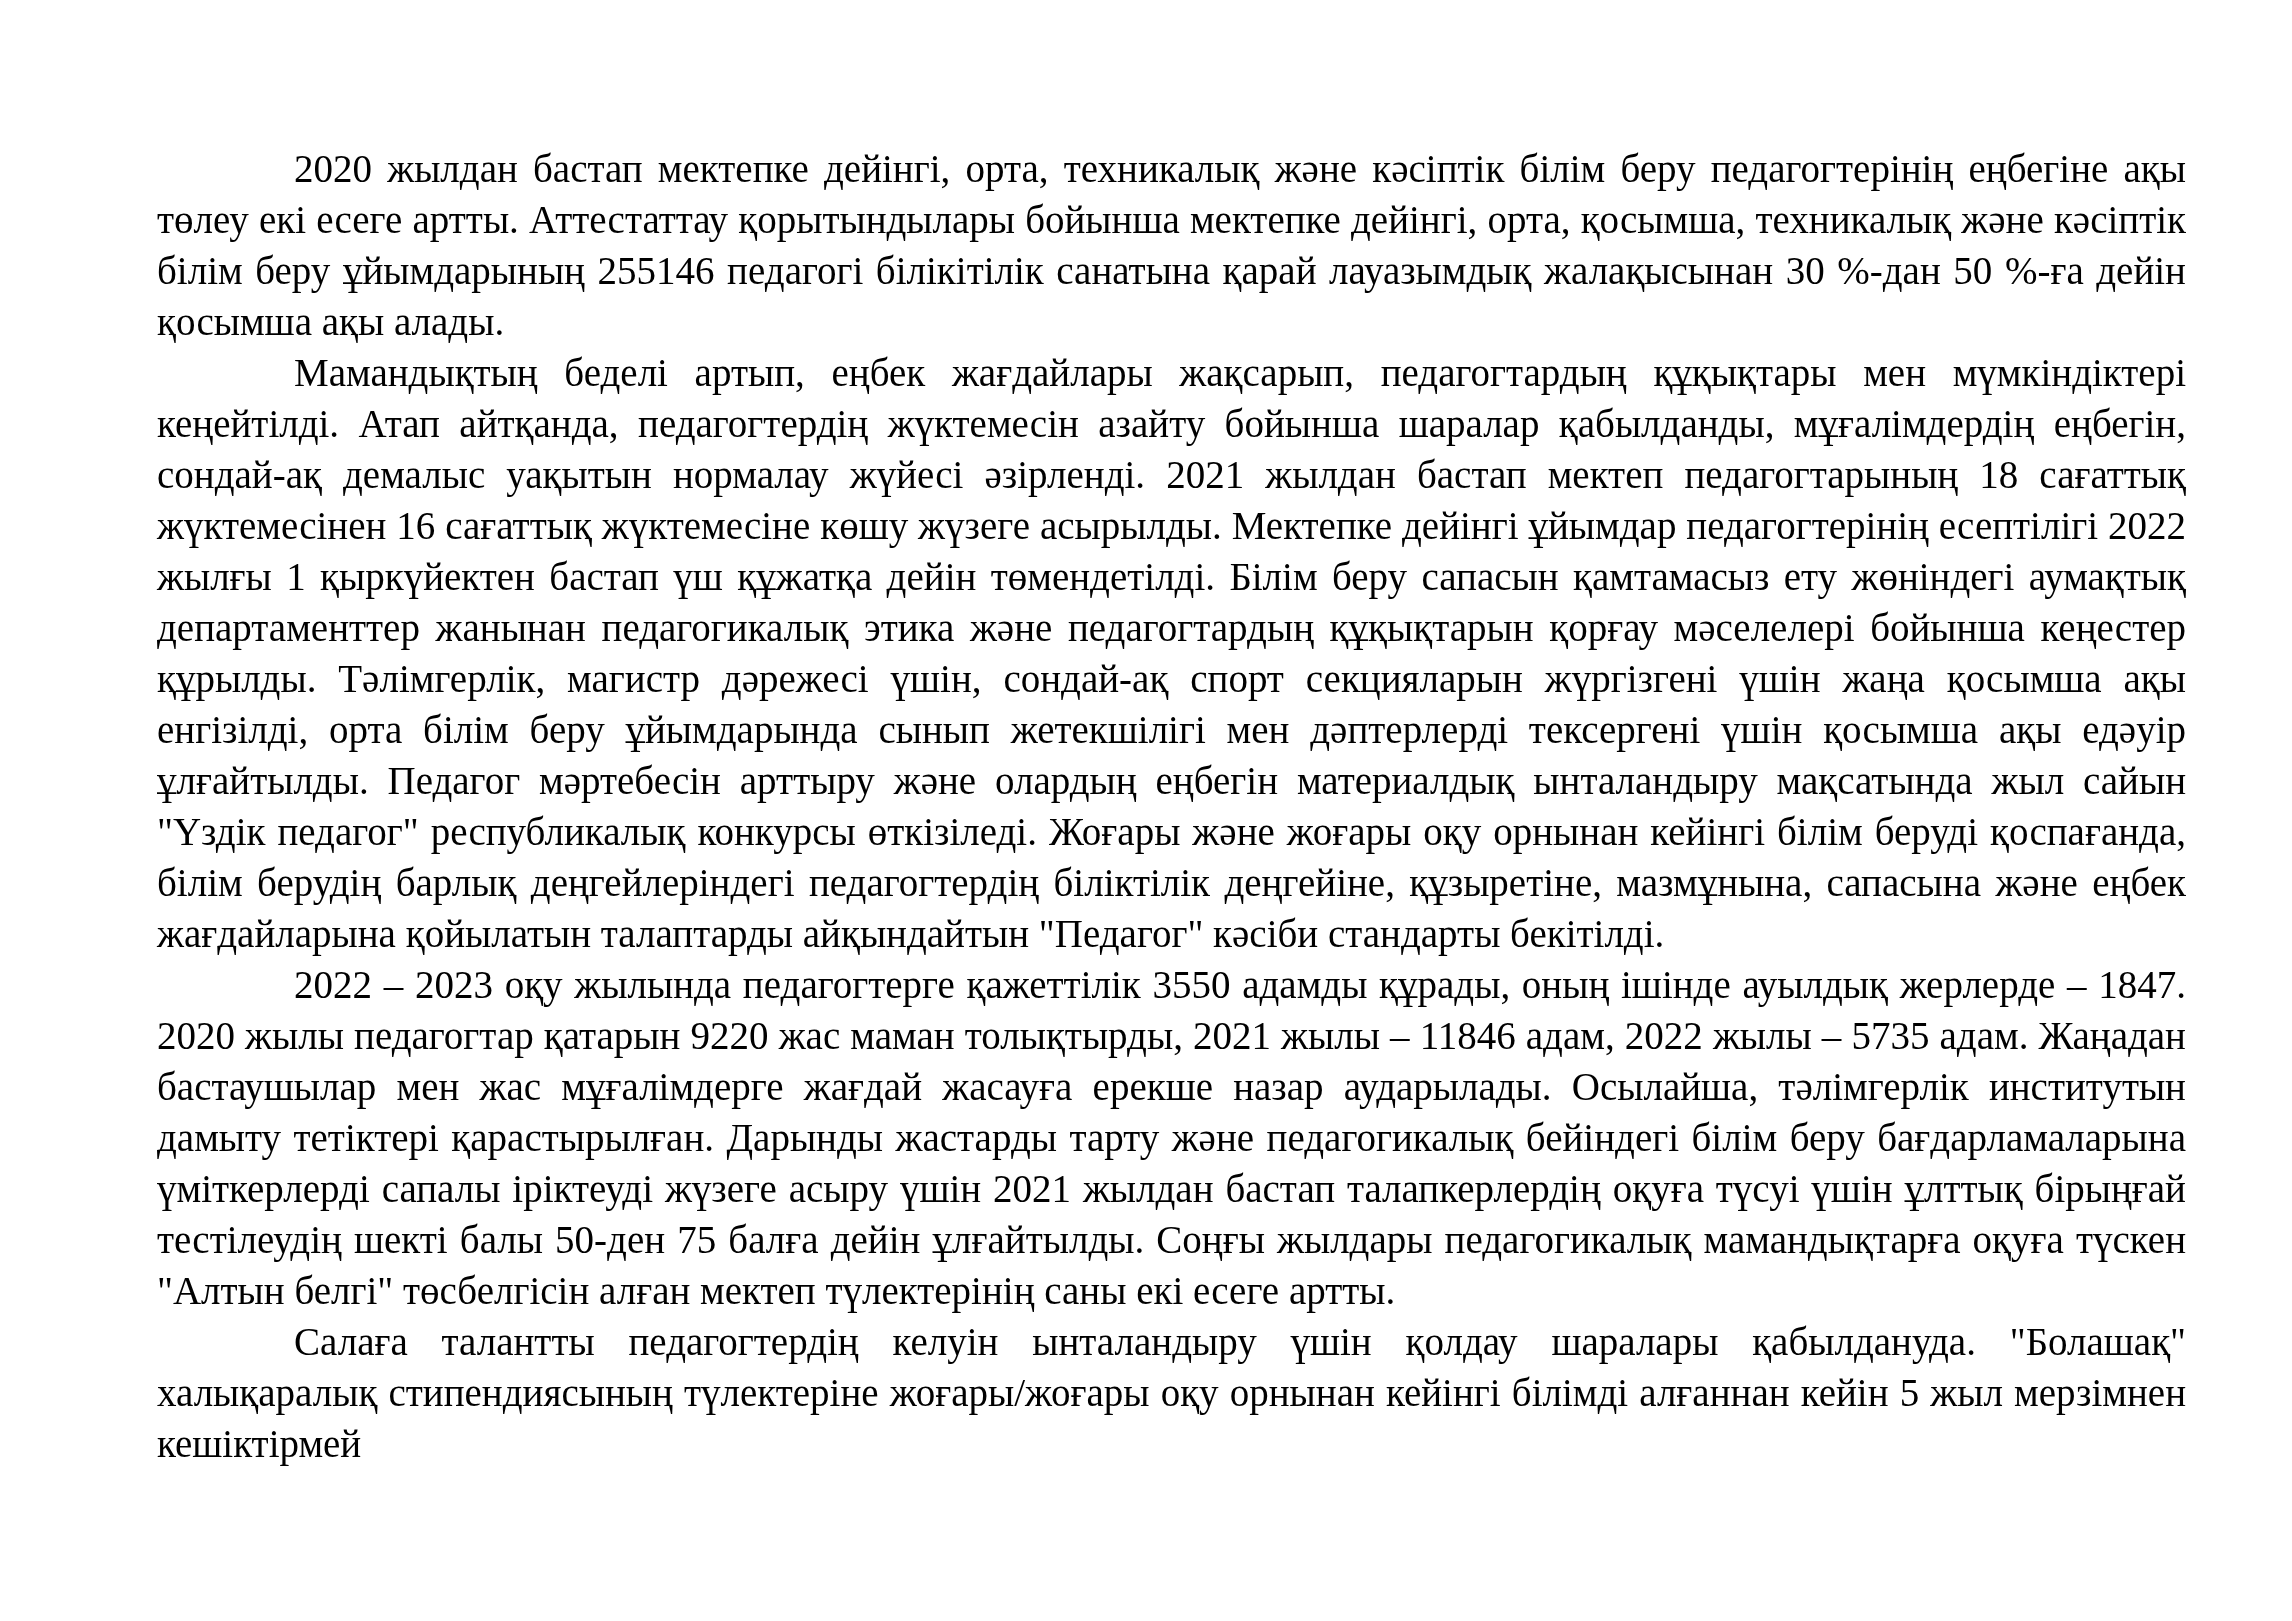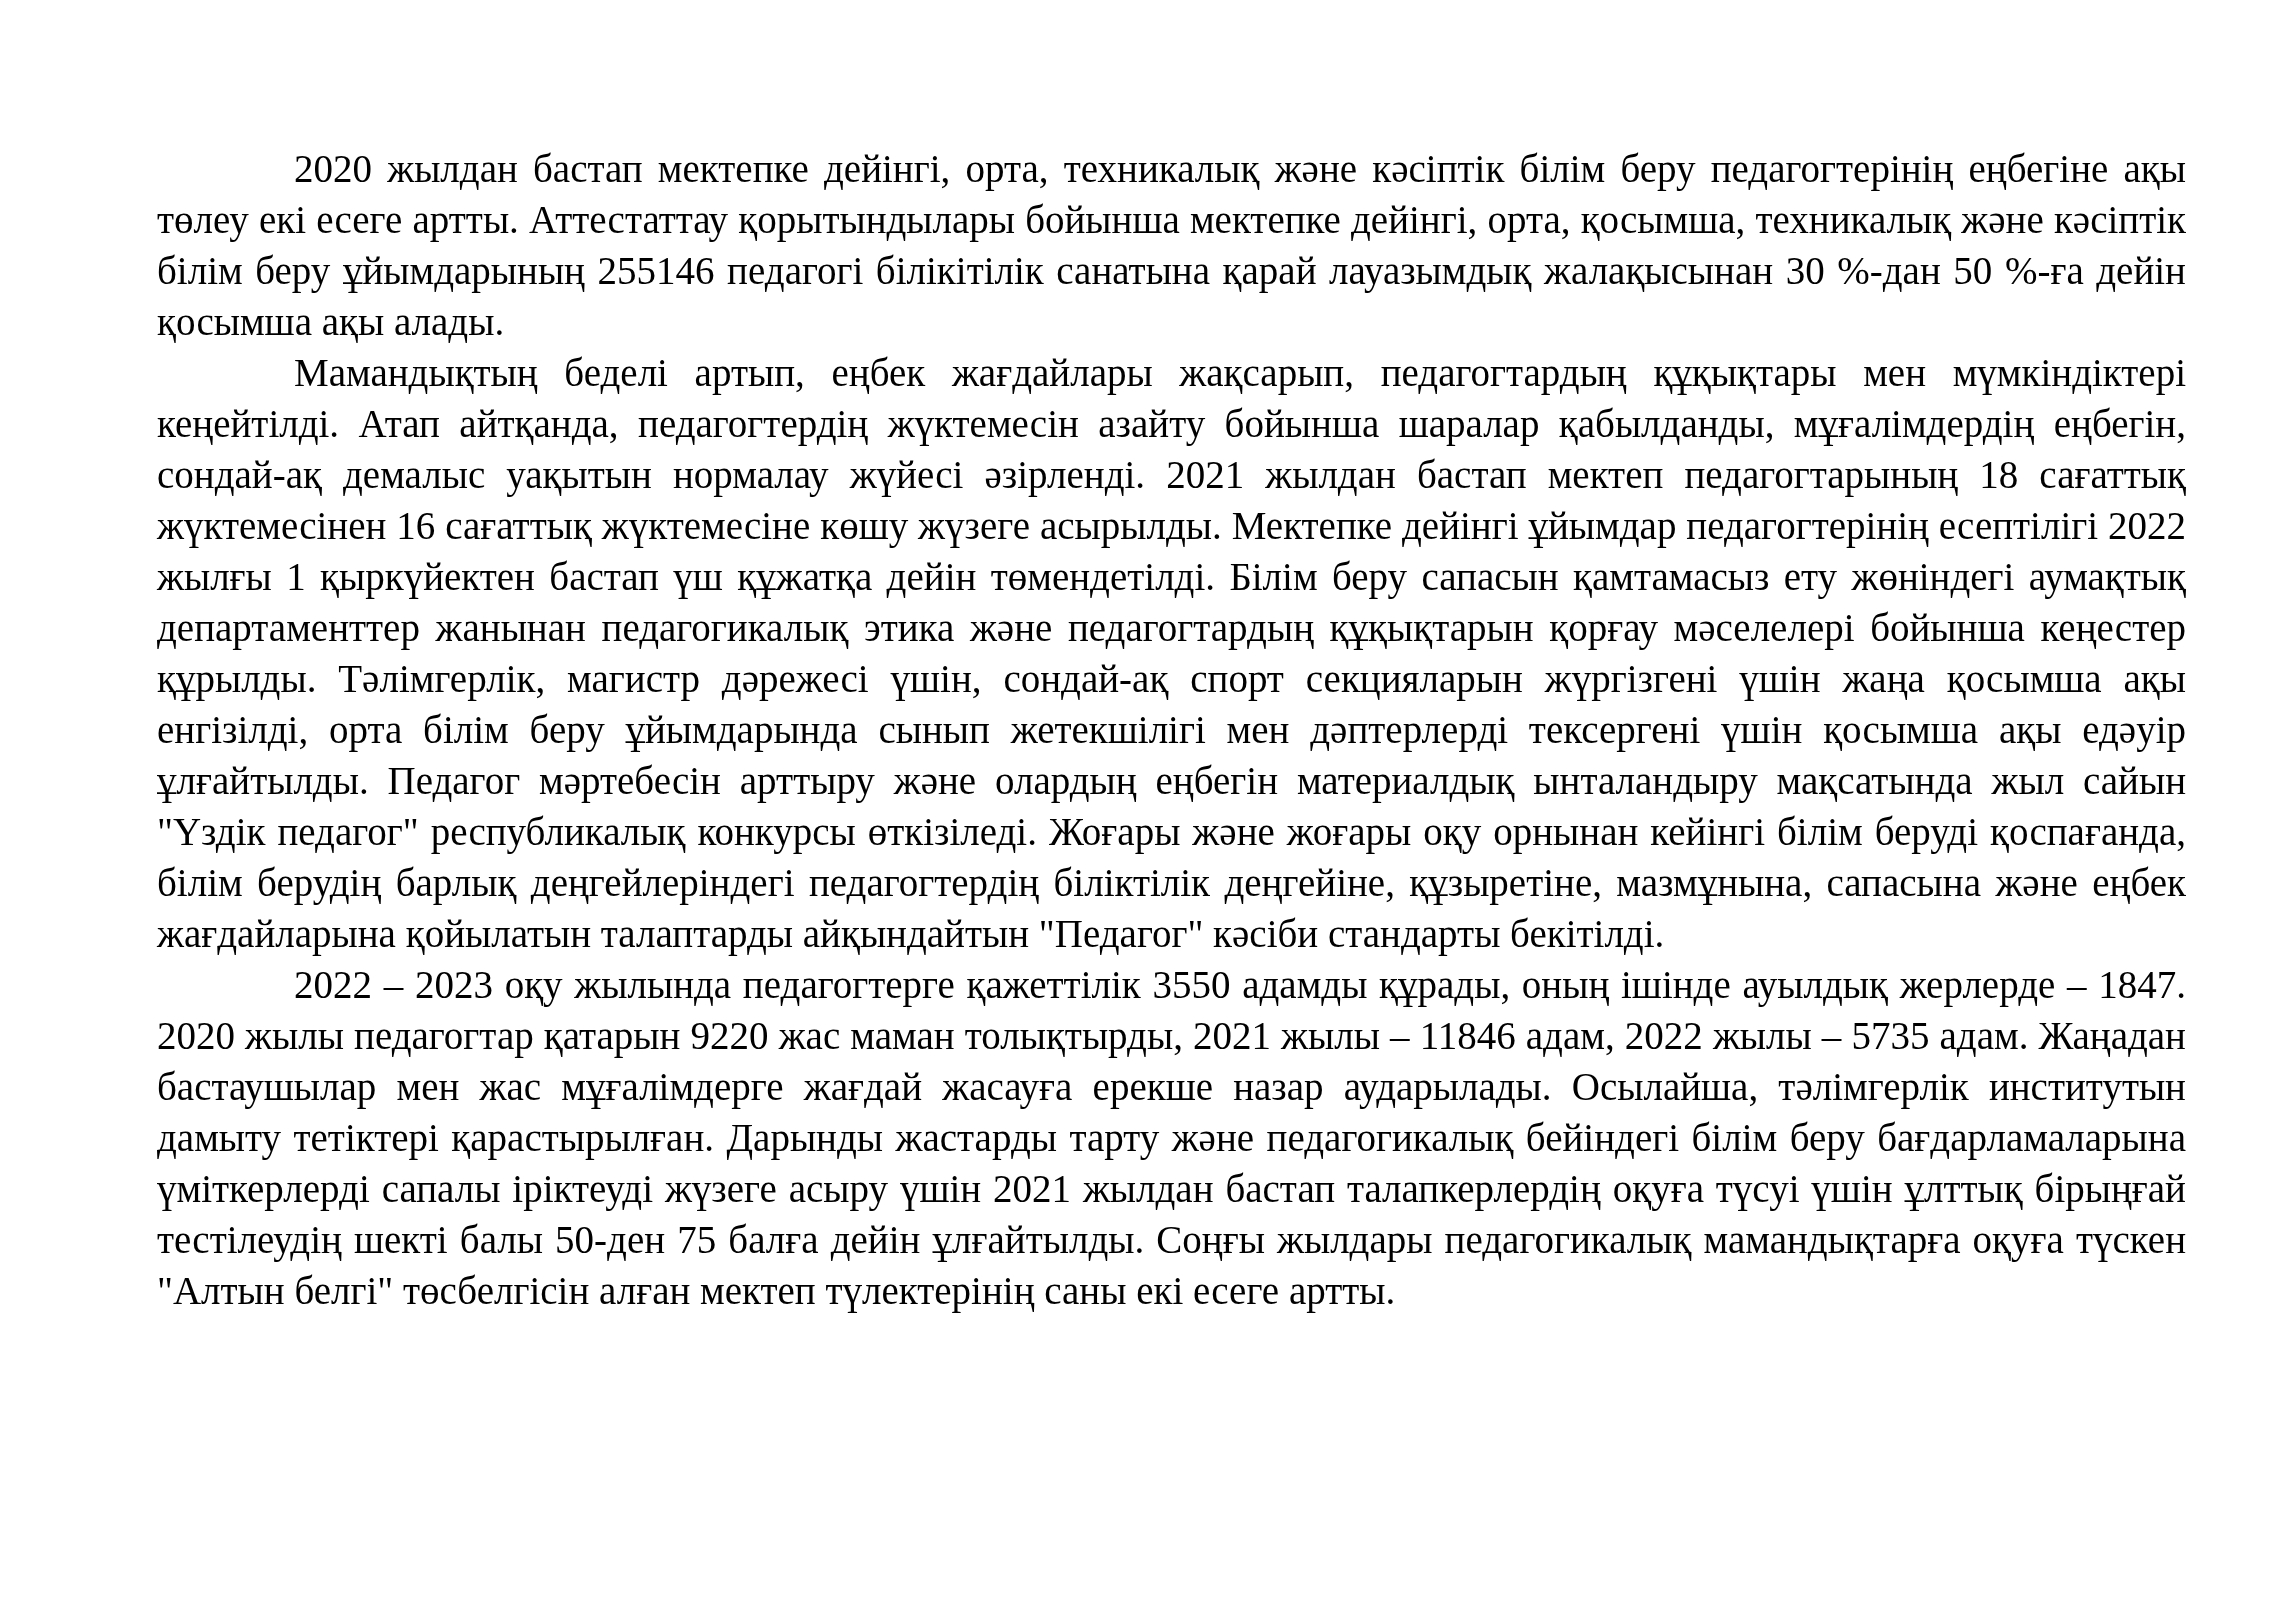--- a/index.html
+++ b/index.html
@@ -37,15 +37,16 @@
   }
 </style>
 </head>
 <body>
 
 <div class="page">
   <div class="text-block">
     <p>2020 жылдан бастап мектепке дейінгі, орта, техникалық және кәсіптік білім беру педагогтерінің еңбегіне ақы төлеу екі есеге артты. Аттестаттау қорытындылары бойынша мектепке дейінгі, орта, қосымша, техникалық және кәсіптік білім беру ұйымдарының 255146 педагогі білікітілік санатына қарай лауазымдық жалақысынан 30 %-дан 50 %-ға дейін қосымша ақы алады.</p>
     <p>Мамандықтың беделі артып, еңбек жағдайлары жақсарып, педагогтардың құқықтары мен мүмкіндіктері кеңейтілді. Атап айтқанда, педагогтердің жүктемесін азайту бойынша шаралар қабылданды, мұғалімдердің еңбегін, сондай-ақ демалыс уақытын нормалау жүйесі әзірленді. 2021 жылдан бастап мектеп педагогтарының 18 сағаттық жүктемесінен 16 сағаттық жүктемесіне көшу жүзеге асырылды. Мектепке дейінгі ұйымдар педагогтерінің есептілігі 2022 жылғы 1 қыркүйектен бастап үш құжатқа дейін төмендетілді. Білім беру сапасын қамтамасыз ету жөніндегі аумақтық департаменттер жанынан педагогикалық этика және педагогтардың құқықтарын қорғау мәселелері бойынша кеңестер құрылды. Тәлімгерлік, магистр дәрежесі үшін, сондай-ақ спорт секцияларын жүргізгені үшін жаңа қосымша ақы енгізілді, орта білім беру ұйымдарында сынып жетекшілігі мен дәптерлерді тексергені үшін қосымша ақы едәуір ұлғайтылды. Педагог мәртебесін арттыру және олардың еңбегін материалдық ынталандыру мақсатында жыл сайын "Үздік педагог" республикалық конкурсы өткізіледі. Жоғары және жоғары оқу орнынан кейінгі білім беруді қоспағанда, білім берудің барлық деңгейлеріндегі педагогтердің біліктілік деңгейіне, құзыретіне, мазмұнына, сапасына және еңбек жағдайларына қойылатын талаптарды айқындайтын "Педагог" кәсіби стандарты бекітілді.</p>
     <p>2022 – 2023 оқу жылында педагогтерге қажеттілік 3550 адамды құрады, оның ішінде ауылдық жерлерде – 1847. 2020 жылы педагогтар қатарын 9220 жас маман толықтырды, 2021 жылы – 11846 адам, 2022 жылы – 5735 адам. Жаңадан бастаушылар мен жас мұғалімдерге жағдай жасауға ерекше назар аударылады. Осылайша, тәлімгерлік институтын дамыту тетіктері қарастырылған. Дарынды жастарды тарту және педагогикалық бейіндегі білім беру бағдарламаларына үміткерлерді сапалы іріктеуді жүзеге асыру үшін 2021 жылдан бастап талапкерлердің оқуға түсуі үшін ұлттық бірыңғай тестілеудің шекті балы 50-ден 75 балға дейін ұлғайтылды. Соңғы жылдары педагогикалық мамандықтарға оқуға түскен "Алтын белгі" төсбелгісін алған мектеп түлектерінің саны екі есеге артты.</p>
+    <p class="continued">Салаға талантты педагогтердің келуін ынталандыру үшін қолдау шаралары қабылдануда. "Болашақ" халықаралық стипендиясының түлектеріне жоғары/жоғары оқу орнынан кейінгі білімді алғаннан кейін 5 жыл мерзімнен кешіктірмей</p>
   </div>
 </div>
 
 
 </body></html>

